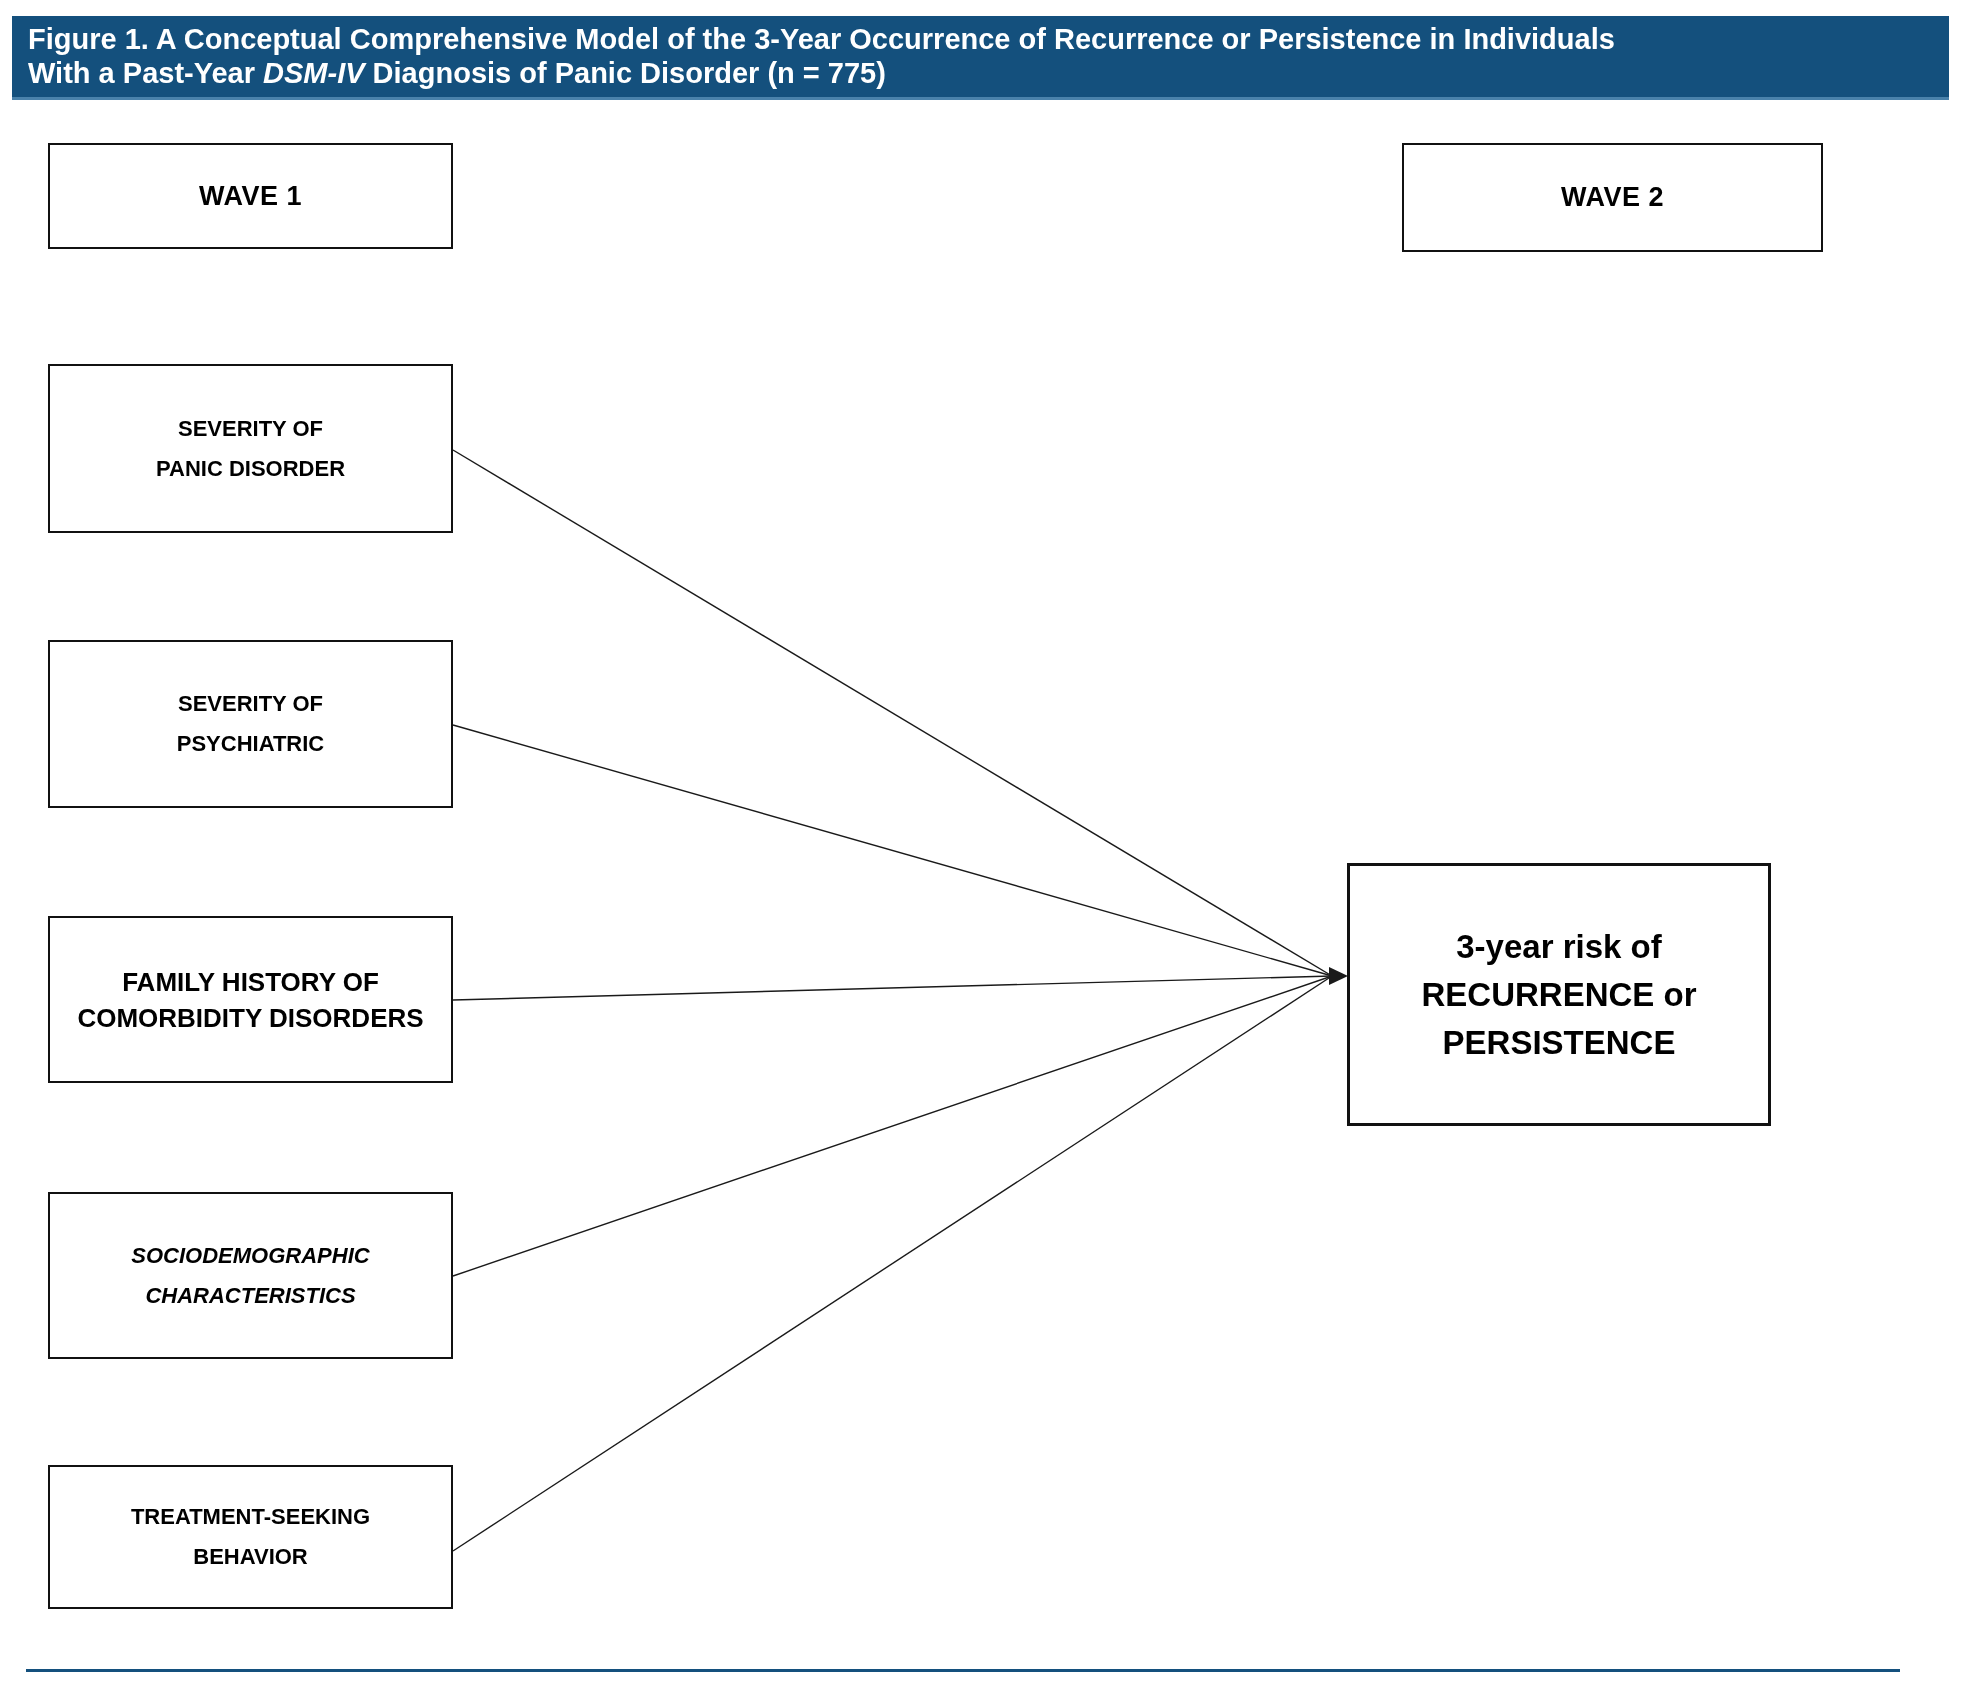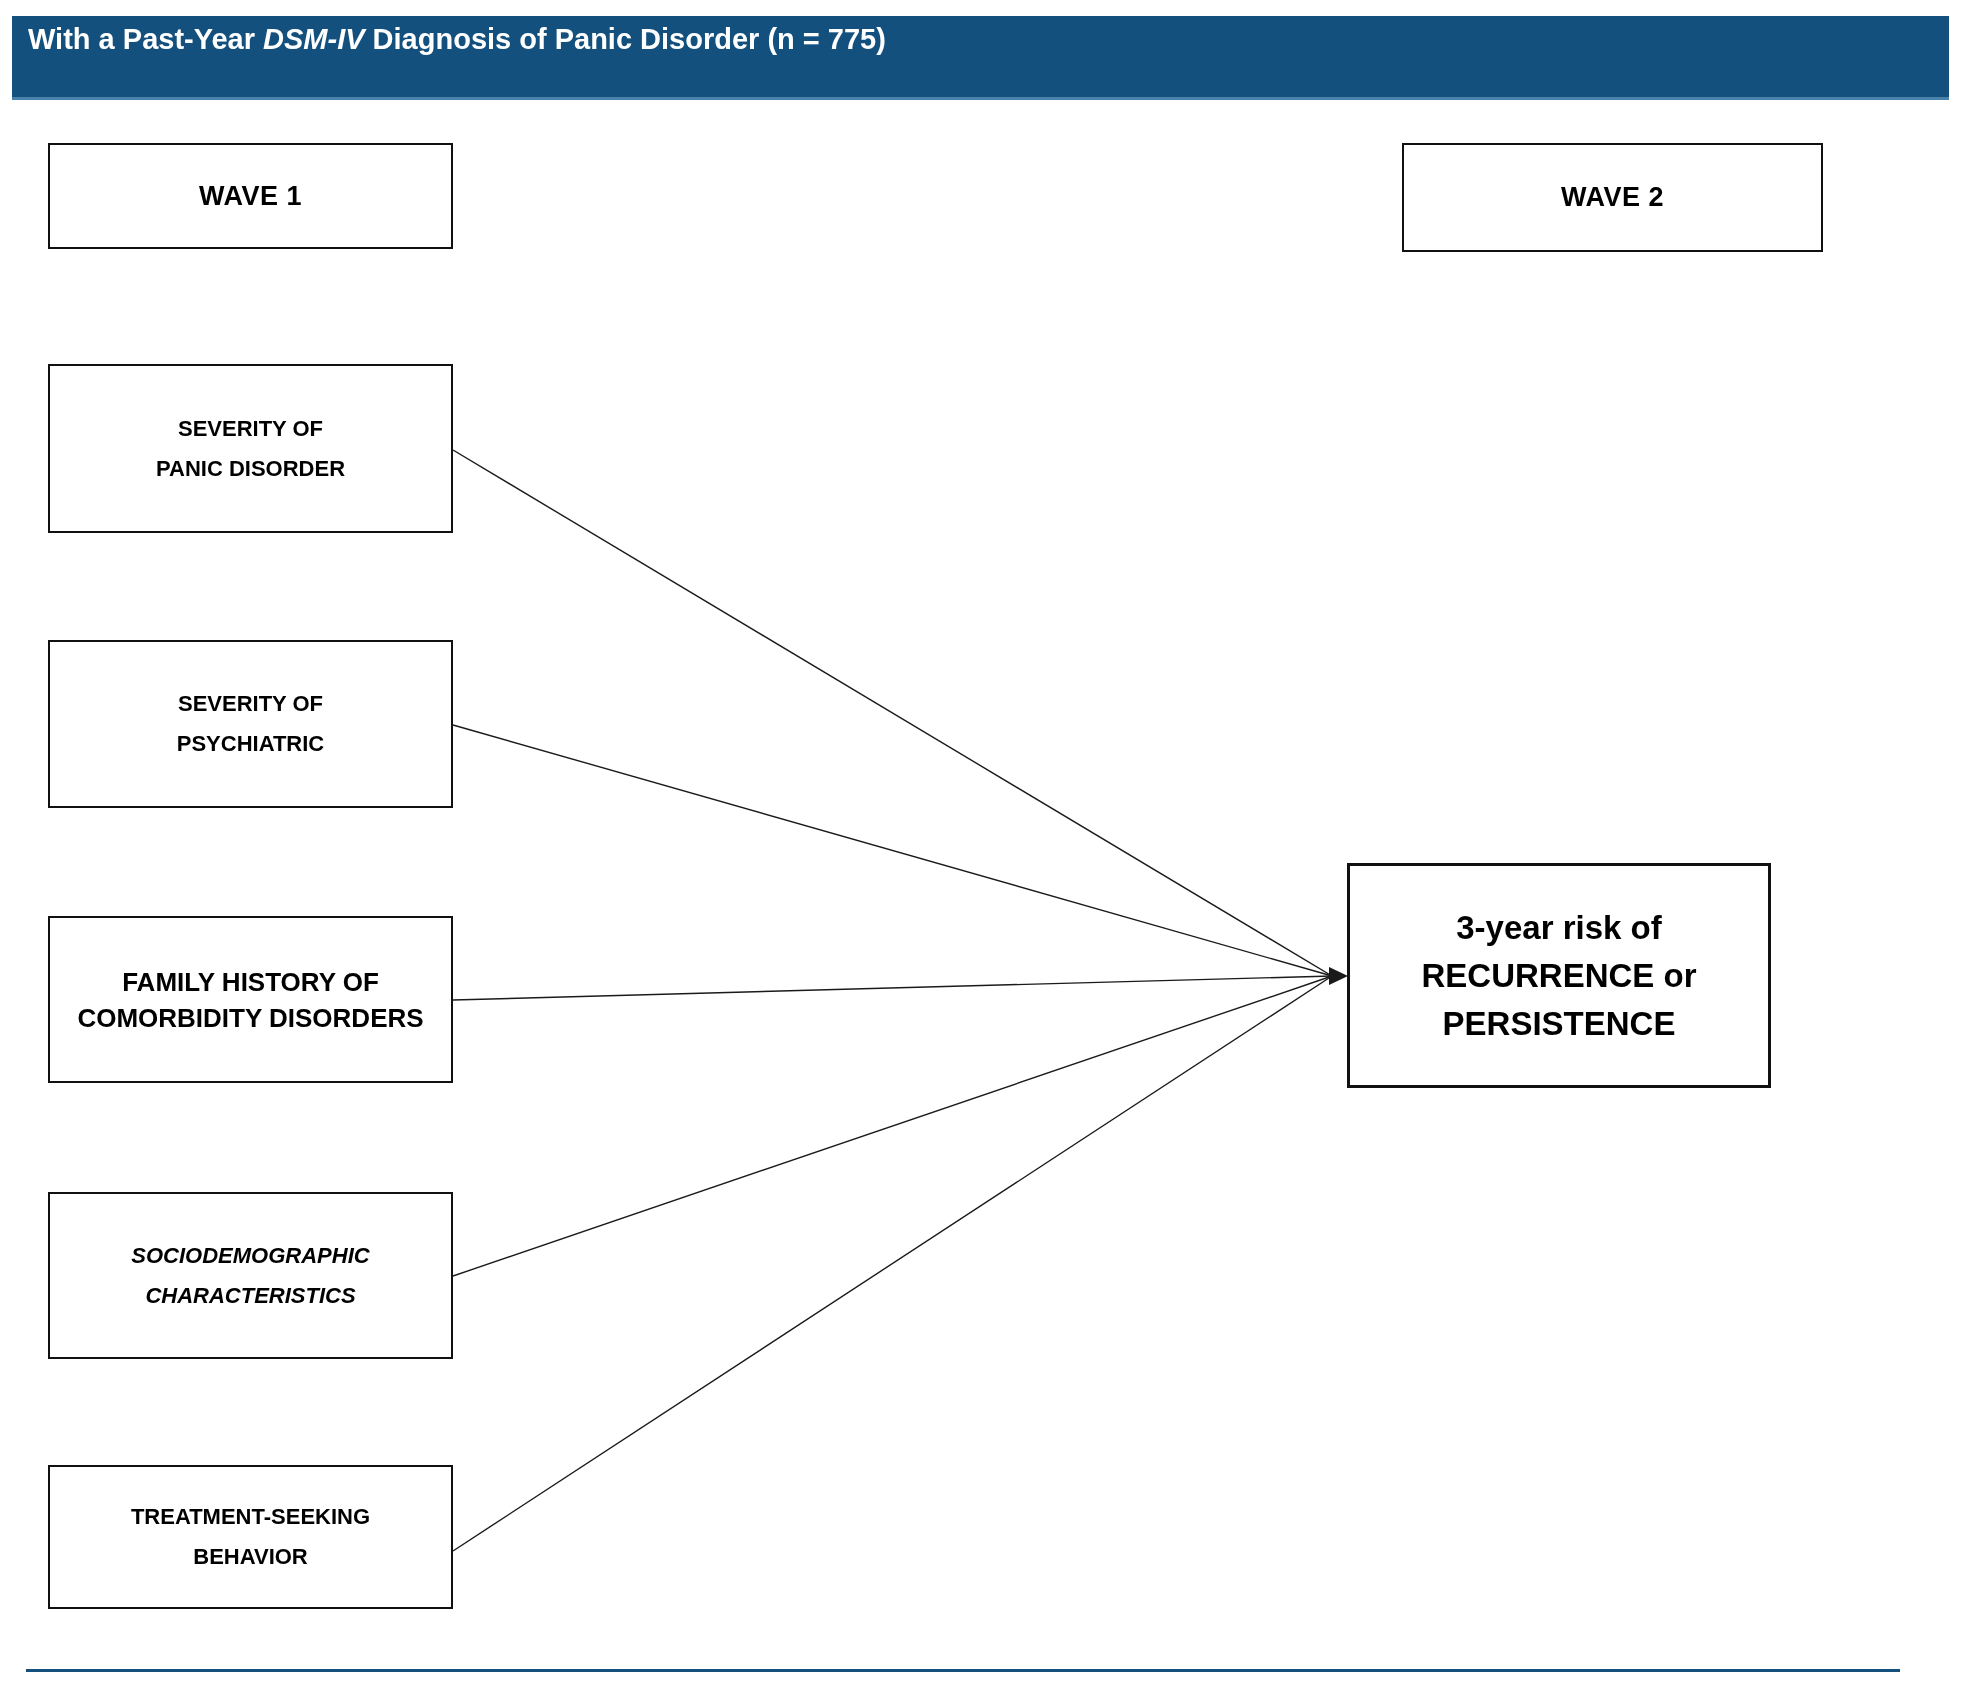--- a/index.html
+++ b/index.html
@@ -67,21 +67,21 @@
   #pred0 { top: 364px;  height: 169px; }
   #pred1 { top: 640px;  height: 168px; }
   #pred2 { top: 916px;  height: 167px; font-size: 26px; line-height: 36px; }
   #pred3 { top: 1192px; height: 167px; font-style: italic; }
   #pred4 { top: 1465px; height: 144px; }
 
   .outcome-box {
     left: 1347px;
     top: 863px;
     width: 424px;
-    height: 225px;
+    height: 263px;
     border-width: 3.5px;
     font-weight: bold;
     font-size: 33px;
     line-height: 48px;
   }
 
   
   .connectors {
     position: absolute;
     left: 0;
@@ -101,20 +101,21 @@
     height: 3px;
     background: #14507d;
   }
 </style>
 </head>
 <body>
 
 <div class="canvas">
 
   <div class="title-bar">
+    <div>Figure 1. A Conceptual Comprehensive Model of the 3-Year Occurrence of Recurrence or Persistence in Individuals</div>
     <div><span>With a Past-Year </span><span class="em">DSM-IV</span><span> Diagnosis of Panic Disorder (n = 775)</span></div>
   </div>
 
   <svg class="connectors" viewBox="0 0 1980 1700" xmlns="http://www.w3.org/2000/svg">
     <line x1="453" y1="450" x2="1332" y2="976" stroke="#1a1a1a" stroke-width="1.4"></line>
     <line x1="453" y1="725" x2="1332" y2="976" stroke="#1a1a1a" stroke-width="1.4"></line>
     <line x1="453" y1="1000" x2="1332" y2="976" stroke="#1a1a1a" stroke-width="1.4"></line>
     <line x1="453" y1="1276" x2="1332" y2="976" stroke="#1a1a1a" stroke-width="1.4"></line>
     <line x1="453" y1="1551" x2="1332" y2="976" stroke="#1a1a1a" stroke-width="1.4"></line>
     <polygon points="1329,967 1348,976 1329,985" fill="#1a1a1a"></polygon>

